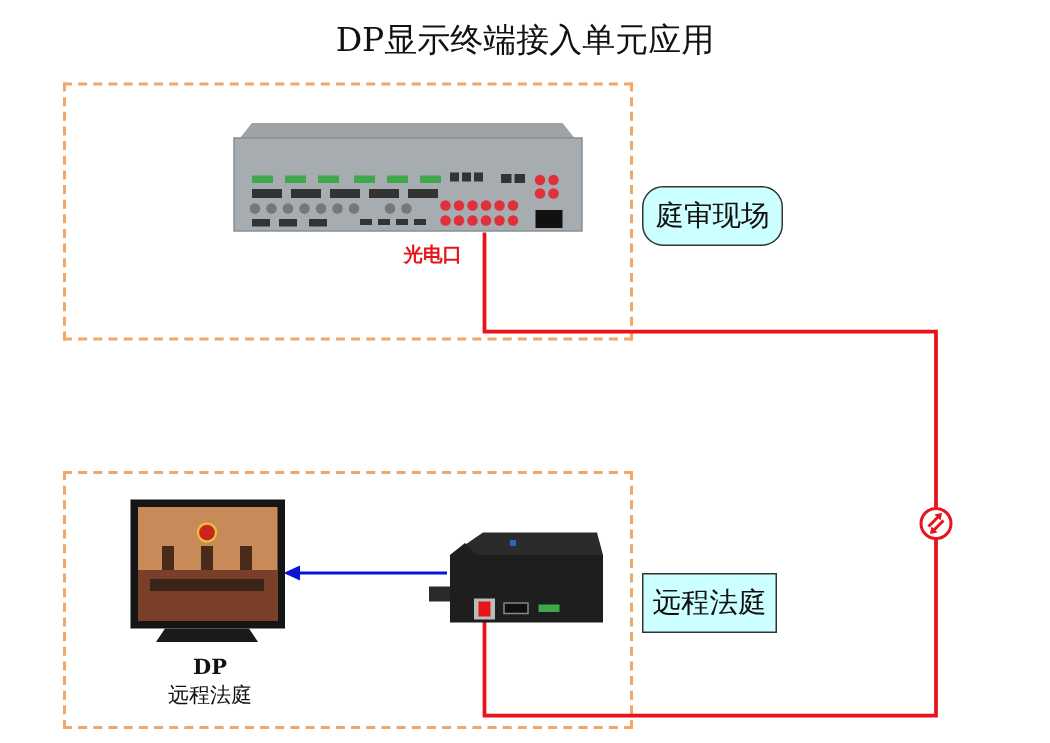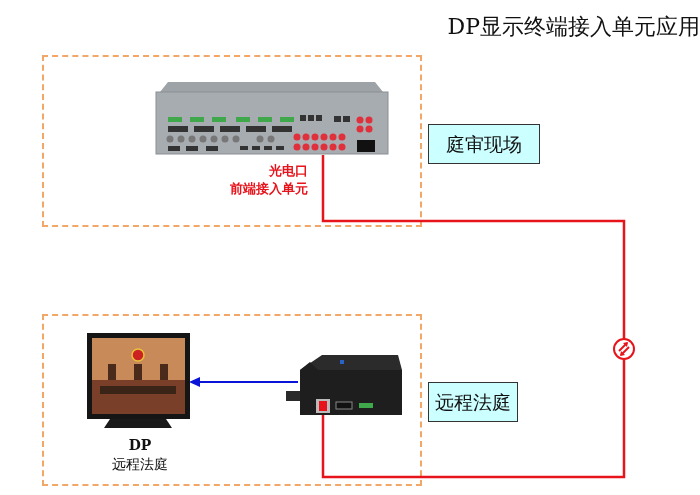--- a/index.html
+++ b/index.html
@@ -1,33 +1,33 @@
 <!DOCTYPE html>
 <html><head>
 <meta charset="utf-8">
 <style>
   html, body { margin:0; padding:0; background:#ffffff; }
   body { width:700px; height:495px; position:relative; overflow:hidden; font-family:"DejaVu Serif", serif; }
   .abs { position:absolute; }
-  .title { left:0; width:700px; top:12px; text-align:right; font-size:22px; color:#111; font-family:"DejaVu Serif", serif; letter-spacing:0px; }
+  .title { left:0; width:700px; top:12px; text-align:center; font-size:22px; color:#111; font-family:"DejaVu Serif", serif; letter-spacing:0px; }
   .zone-box { border:2px dashed #f2a766; box-sizing:border-box; }
   .site-label { border:1.5px solid #333; background:#ccffff; font-size:19px; color:#111; text-align:center; box-sizing:border-box; line-height:38px; font-family:"DejaVu Sans", sans-serif; }
   .red-caption { color:#e8141c; font-size:13px; font-weight:bold; text-align:right; line-height:18px; font-family:"DejaVu Serif", serif; }
   .dev-caption { color:#111; text-align:center; font-family:"DejaVu Serif", serif; }
   svg { position:absolute; left:0; top:0; }
 </style>
 </head>
 <body>
 
 <div class="abs title">DP显示终端接入单元应用</div>
 
 <div class="abs zone-box" style="left:42px;top:55px;width:380px;height:172px;"></div>
 <div class="abs zone-box" style="left:42px;top:314px;width:380px;height:172px;"></div>
 
-<div class="abs site-label" style="left:428px;top:124px;width:112px;height:40px;">庭审现场</div>
+<div class="abs site-label" style="left:428px;top:124px;width:94px;height:40px;border-radius:14px;">庭审现场</div>
 <div class="abs site-label" style="left:428px;top:382px;width:90px;height:40px;">远程法庭</div>
 
 <svg width="700" height="495">
   <polyline points="323,155 323,221 624,221 624,477 323,477 323,412" fill="none" stroke="#e8141c" stroke-width="2.5"></polyline>
   <g transform="translate(624,349)">
     <circle r="10" fill="#fff" stroke="#e8141c" stroke-width="2"></circle>
     <line x1="-5" y1="2" x2="3" y2="-6" stroke="#e8141c" stroke-width="2"></line>
     <polygon points="4,-7 -1,-6 3,-2" fill="#e8141c"></polygon>
     <line x1="5" y1="-2" x2="-3" y2="6" stroke="#e8141c" stroke-width="2"></line>
     <polygon points="-4,7 1,6 -3,2" fill="#e8141c"></polygon>
@@ -92,21 +92,20 @@
       <circle cx="333" cy="147" r="3.5"></circle>
       <circle cx="342" cy="147" r="3.5"></circle>
     <circle cx="360" cy="120" r="3.5"></circle>
       <circle cx="369" cy="120" r="3.5"></circle>
       <circle cx="360" cy="129" r="3.5"></circle>
       <circle cx="369" cy="129" r="3.5"></circle>
   </g>
 </svg>
 <div class="abs red-caption" style="left:218px;top:162px;width:90px;">
   <div>光电口</div>
-  <div>前端接入单元</div>
 </div>
 
 <svg width="700" height="495">
   <rect x="87" y="333" width="103" height="86" fill="#151515"></rect>
   <rect x="92" y="338" width="93" height="76" fill="#c98a5a"></rect>
   <rect x="92" y="380" width="93" height="34" fill="#7a3f28"></rect>
   <circle cx="138" cy="355" r="6" fill="#c22" stroke="#e8c33a" stroke-width="1.5"></circle>
   <rect x="108" y="364" width="8" height="16" fill="#4a2a1a"></rect>
     <rect x="134" y="364" width="8" height="16" fill="#4a2a1a"></rect>
     <rect x="160" y="364" width="8" height="16" fill="#4a2a1a"></rect>

